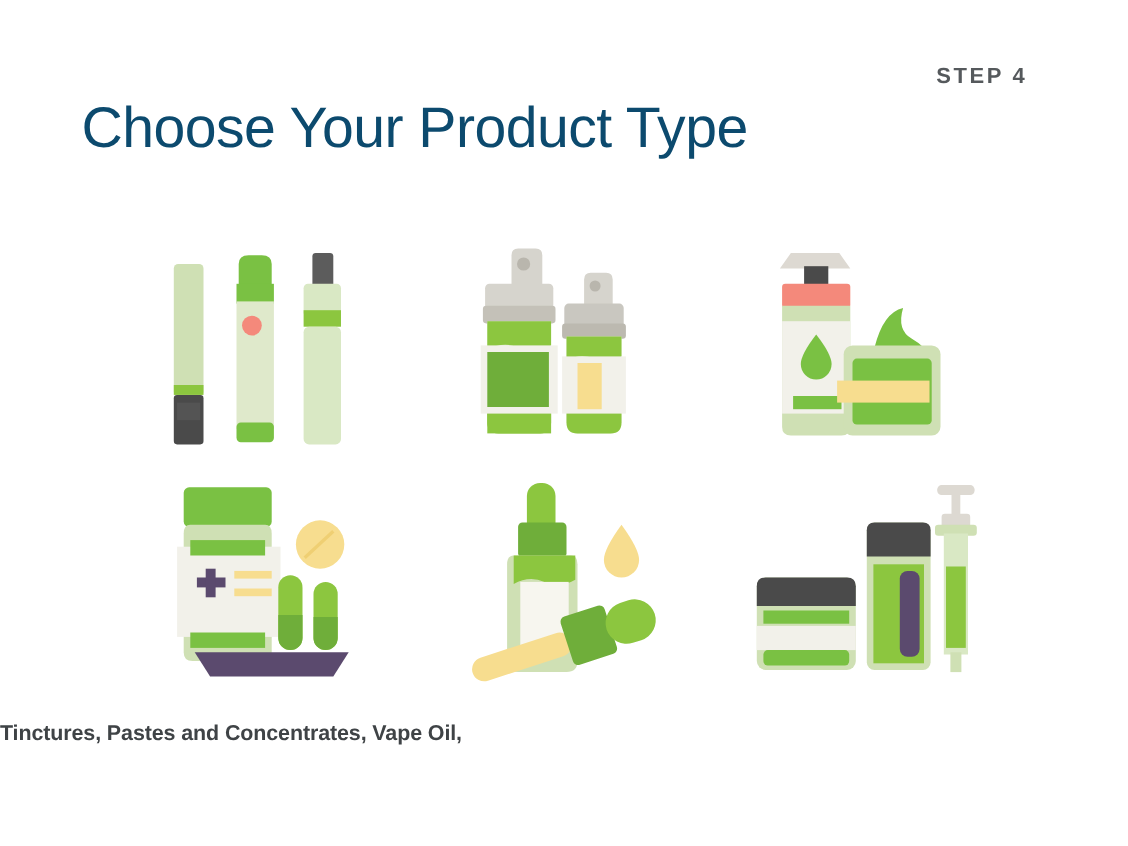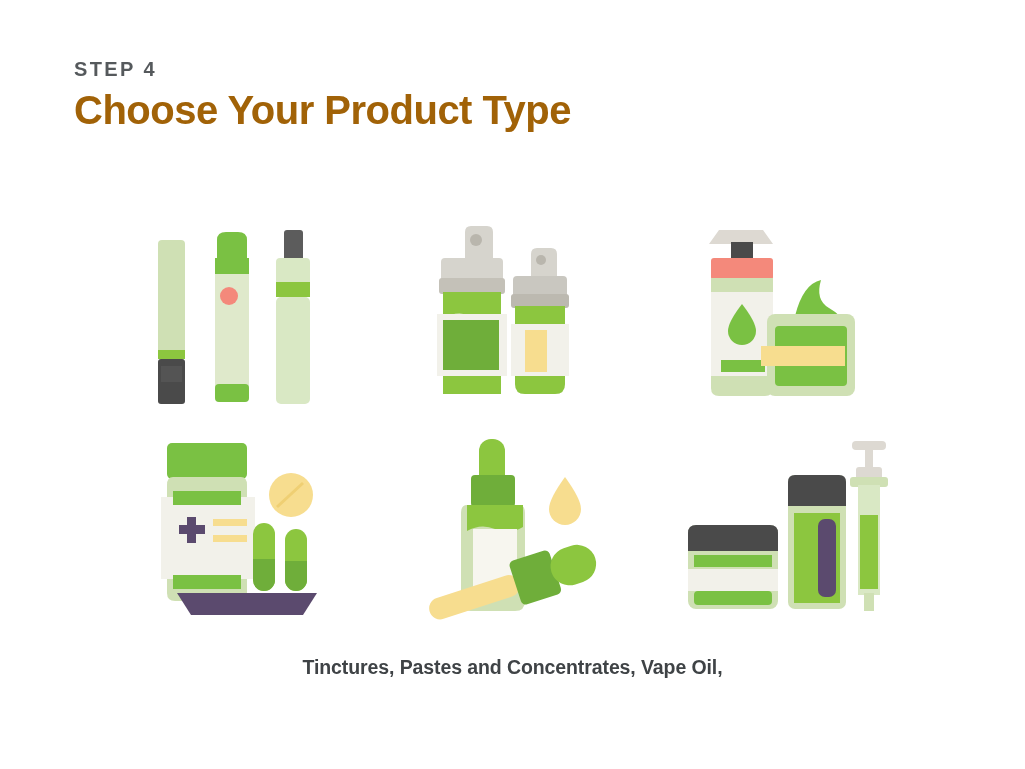--- a/index.html
+++ b/index.html
@@ -28,26 +28,27 @@
     top: 58px;
     width: 860px;
   }
   .step-label {
     font-size: 20px;
     font-weight: bold;
     letter-spacing: 2.4px;
     color: #55595c;
     margin: 0 0 8px 0;
     line-height: 1.1;
+    text-align: right;
   }
   .main-title {
-    font-size: 40px;
-    font-weight: bold;
+    font-size: 52px;
+    font-weight: normal;
     letter-spacing: -0.5px;
-    color: #a16207;
+    color: #0c4a6e;
     margin: 0;
     line-height: 1.12;
   }
 
   
   .icon-grid {
     position: absolute;
     left: 110px;
     top: 205px;
     width: 810px;
@@ -64,21 +65,21 @@
   .icon-cell svg {
     display: block;
   }
 
   
   .caption {
     position: absolute;
     left: 0;
     top: 652px;
     width: 1025px;
-    text-align: center;
+    text-align: left;
     font-size: 19.5px;
     font-weight: bold;
     color: #3f4346;
     line-height: 30px;
     letter-spacing: -0.1px;
   }
   .caption .line { display: block; }
 </style>
 </head>
 <body>

